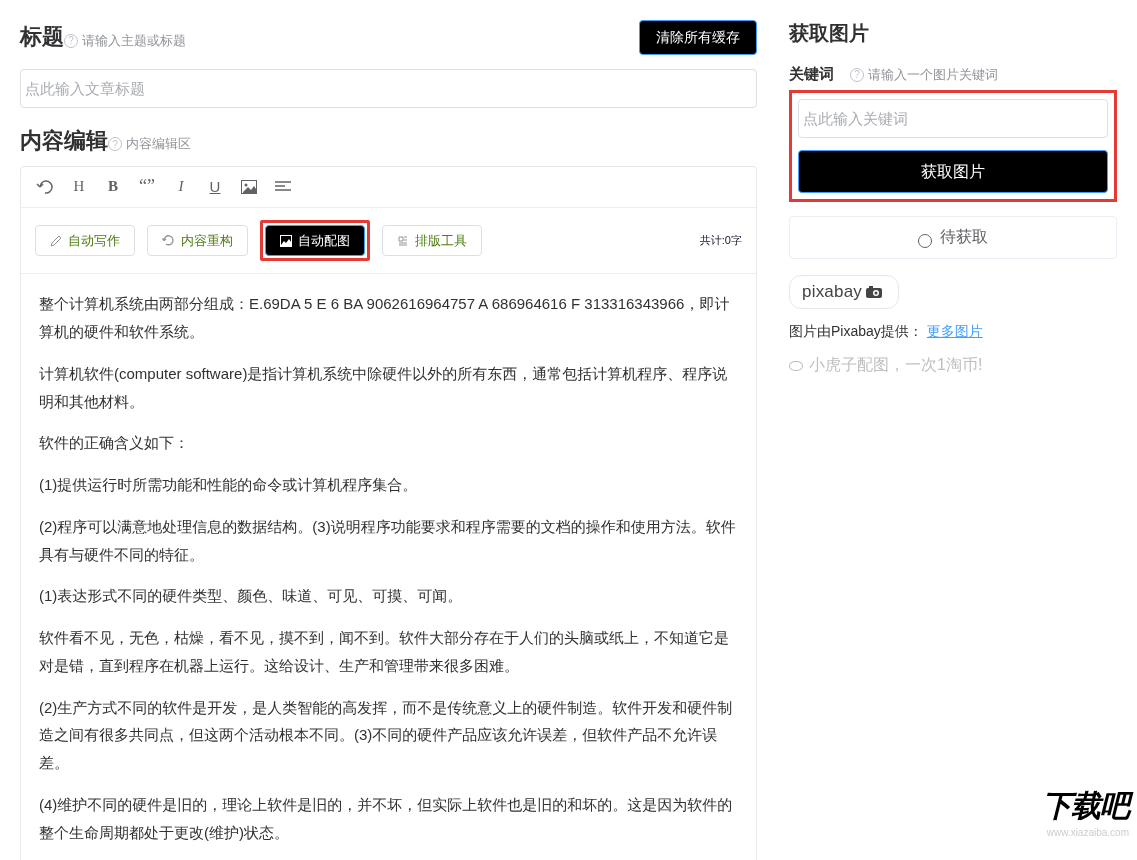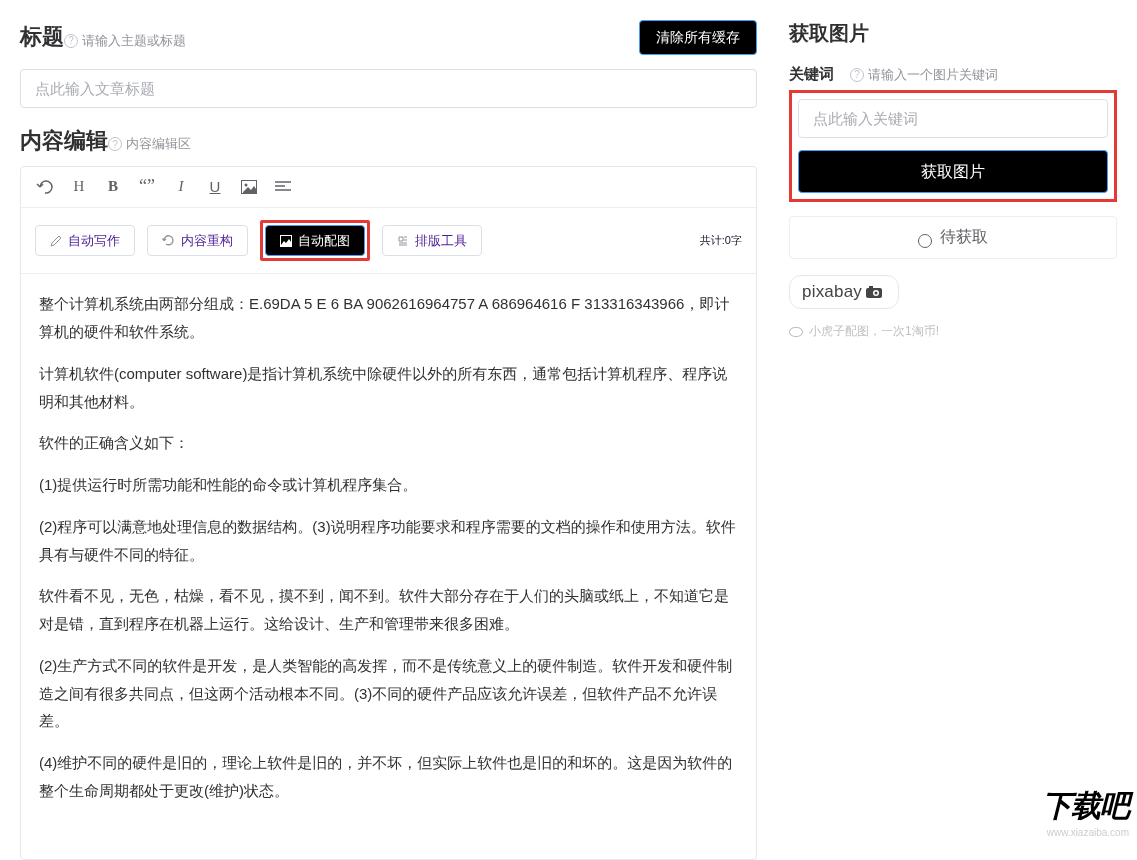--- a/index.html
+++ b/index.html
@@ -7,25 +7,25 @@
     .container { display: flex; width: 1137px; height: 860px; }
     .main-col { flex: 1; padding: 20px 20px 0 20px; min-width: 0; }
     .side-col { width: 360px; padding: 20px 20px 0 12px; }
 
     .section-head { display: flex; align-items: center; justify-content: space-between; margin-bottom: 14px; }
     .section-title { display: flex; align-items: baseline; gap: 0; color: #303133; }
     .section-title h2 { font-size: 22px; font-weight: 600; color: #303133; }
     .hint { color: #909399; font-size: 13px; display: inline-flex; align-items: center; gap: 4px; }
     .hint .qicon { display: inline-flex; width: 14px; height: 14px; border: 1px solid #c0c4cc; border-radius: 50%; align-items: center; justify-content: center; font-size: 10px; color: #c0c4cc; }
 
-    .btn { display: inline-flex; align-items: center; gap: 6px; padding: 8px 16px; border-radius: 4px; font-size: 14px; cursor: pointer; border: 1px solid #dcdfe6; background: #fff; color: #4c1d95; line-height: 1.2; }
+    .btn { display: inline-flex; align-items: center; gap: 6px; padding: 8px 16px; border-radius: 4px; font-size: 14px; cursor: pointer; border: 1px solid #dcdfe6; background: #fff; color: #4d7c0f; line-height: 1.2; }
     .btn-primary { background: #000000; border-color: #409eff; color: #fff; }
     .btn-sm { padding: 7px 14px; font-size: 13px; }
 
-    .input-text { width: 100%; border: 1px solid #dcdfe6; border-radius: 4px; padding: 10px 14px; font-size: 15px; color: #606266; outline: none; }
+    .input-text { width: 100%; border: 1px solid #dcdfe6; border-radius: 4px; padding: 10px 4px; font-size: 15px; color: #606266; outline: none; }
     .input-text::placeholder { color: #a8abb2; }
     .title-input { margin-bottom: 18px; }
 
     .editor-wrap { border: 1px solid #e4e7ed; border-radius: 4px; }
     .toolbar-row1 { display: flex; align-items: center; gap: 14px; padding: 10px 14px; border-bottom: 1px solid #ebeef5; color: #606266; }
     .tb-icon { width: 20px; height: 20px; display: inline-flex; align-items: center; justify-content: center; font-size: 15px; color: #606266; cursor: pointer; font-family: Georgia, serif; }
     .tb-icon.sans { font-family: -apple-system, sans-serif; }
     .toolbar-row2 { display: flex; align-items: center; gap: 12px; padding: 12px 14px; border-bottom: 1px solid #ebeef5; }
     .toolbar-row2 .spacer { flex: 1; }
     .count-text { color: #0f172a; font-size: 11px; }
@@ -39,21 +39,21 @@
     .side-label { display: flex; align-items: center; gap: 16px; margin-bottom: 6px; }
     .side-label b { font-size: 15px; font-weight: 600; color: #303133; }
     .fetch-box { border: 3px solid #e53935; padding: 6px; margin-bottom: 14px; }
     .fetch-btn { width: 100%; justify-content: center; margin-top: 12px; font-size: 16px; padding: 11px 0; }
     .pending-box { border: 1px solid #ebeef5; border-radius: 4px; padding: 10px 12px; text-align: center; color: #606266; font-size: 16px; display: flex; align-items: flex-end; justify-content: center; gap: 8px; margin-bottom: 16px; }
     .pending-box .circ { width: 14px; height: 14px; border: 1.5px solid #606266; border-radius: 50%; display: inline-block; }
     .pixabay-badge { display: inline-flex; align-items: center; gap: 4px; border: 1px solid #e4e7ed; border-radius: 12px; padding: 6px 12px; margin-bottom: 14px; font-family: Arial, sans-serif; font-size: 17px; color: #444; letter-spacing: 0.2px; }
     .pixabay-badge .cam { font-size: 13px; }
     .provided-line { font-size: 14px; color: #303133; margin-bottom: 14px; }
     .provided-line a { color: #409eff; text-decoration: underline; }
-    .footer-note { color: #bfbfbf; font-size: 12px; display: flex; align-items: center; gap: 6px; }
+    .footer-note { color: #bfbfbf; font-size: 16px; display: flex; align-items: center; gap: 6px; }
     .footer-note .cloud { width: 14px; height: 10px; border: 1.2px solid #bfbfbf; border-radius: 10px 10px 10px 10px / 8px 8px 8px 8px; display: inline-block; }
 
     .watermark { position: absolute; right: 8px; bottom: 22px; color: #000; font-weight: 900; font-size: 30px; font-style: italic; letter-spacing: -1px; text-shadow: 1px 1px #fff; }
     .watermark small { display: block; font-size: 10px; font-weight: 400; font-style: normal; text-align: right; color: #ccc; letter-spacing: 0; }
     .page { position: relative; }
 
     svg { display: block; }
   </style>
 </head>
 <body class="page">
@@ -146,20 +146,21 @@
         <span class="spacer"></span>
         <span class="count-text">共计:0字</span>
       </div>
 
       <div class="editor-body">
         <p>整个计算机系统由两部分组成：E.69DA 5 E 6 BA 9062616964757 A 686964616 F 313316343966，即计算机的硬件和软件系统。</p>
         <p>计算机软件(computer software)是指计算机系统中除硬件以外的所有东西，通常包括计算机程序、程序说明和其他材料。</p>
         <p>软件的正确含义如下：</p>
         <p>(1)提供运行时所需功能和性能的命令或计算机程序集合。</p>
         <p>(2)程序可以满意地处理信息的数据结构。(3)说明程序功能要求和程序需要的文档的操作和使用方法。软件具有与硬件不同的特征。</p>
+        <p>(1)表达形式不同的硬件类型、颜色、味道、可见、可摸、可闻。</p>
         <p>软件看不见，无色，枯燥，看不见，摸不到，闻不到。软件大部分存在于人们的头脑或纸上，不知道它是对是错，直到程序在机器上运行。这给设计、生产和管理带来很多困难。</p>
         <p>(2)生产方式不同的软件是开发，是人类智能的高发挥，而不是传统意义上的硬件制造。软件开发和硬件制造之间有很多共同点，但这两个活动根本不同。(3)不同的硬件产品应该允许误差，但软件产品不允许误差。</p>
         <p>(4)维护不同的硬件是旧的，理论上软件是旧的，并不坏，但实际上软件也是旧的和坏的。这是因为软件的整个生命周期都处于更改(维护)状态。</p>
       </div>
     </div>
   </div>
 
   <div class="side-col">
     <div class="side-section-title">获取图片</div>
 
@@ -186,20 +187,24 @@
       <span class="cam">
         <svg width="20" height="12" viewBox="0 0 20 12">
             <rect x="0" y="2" width="16" height="10" rx="2" fill="#444"></rect>
             <circle cx="10" cy="7" r="3" fill="#fff"></circle>
             <circle cx="10" cy="7" r="1.5" fill="#444"></circle>
             <rect x="3" y="0" width="4" height="3" fill="#444"></rect>
           </svg>
       </span>
     </div>
 
+    <div class="provided-line">
+      <span>图片由Pixabay提供：</span>
+      <a href="#">更多图片</a>
+    </div>
 
     <div class="footer-note">
       <span class="cloud"></span>
       <span>小虎子配图，一次1淘币!</span>
     </div>
   </div>
 </div>
 
 <div class="watermark">
   <span>下载吧</span>

